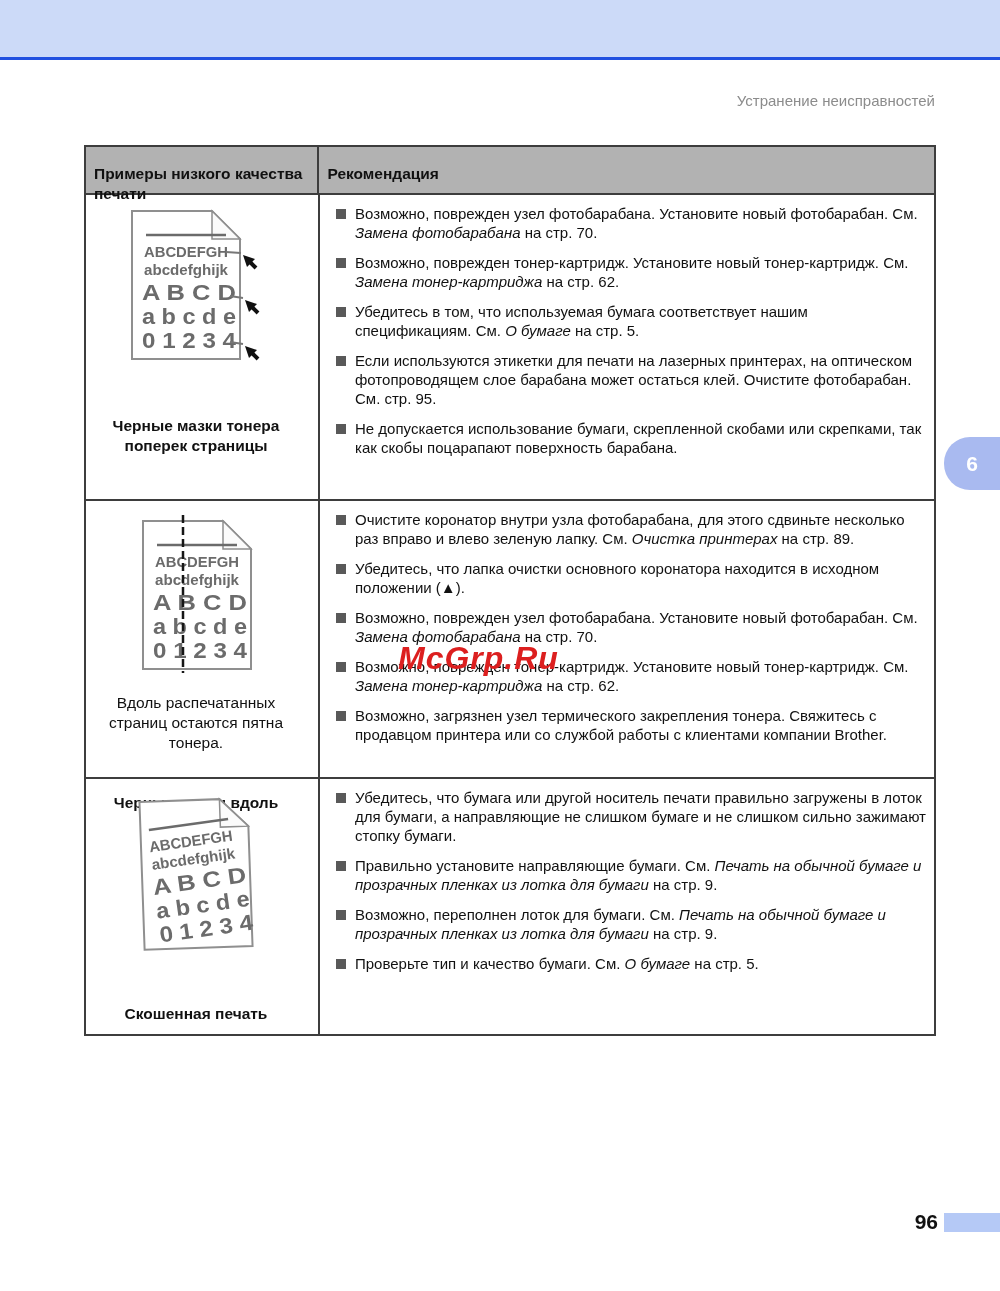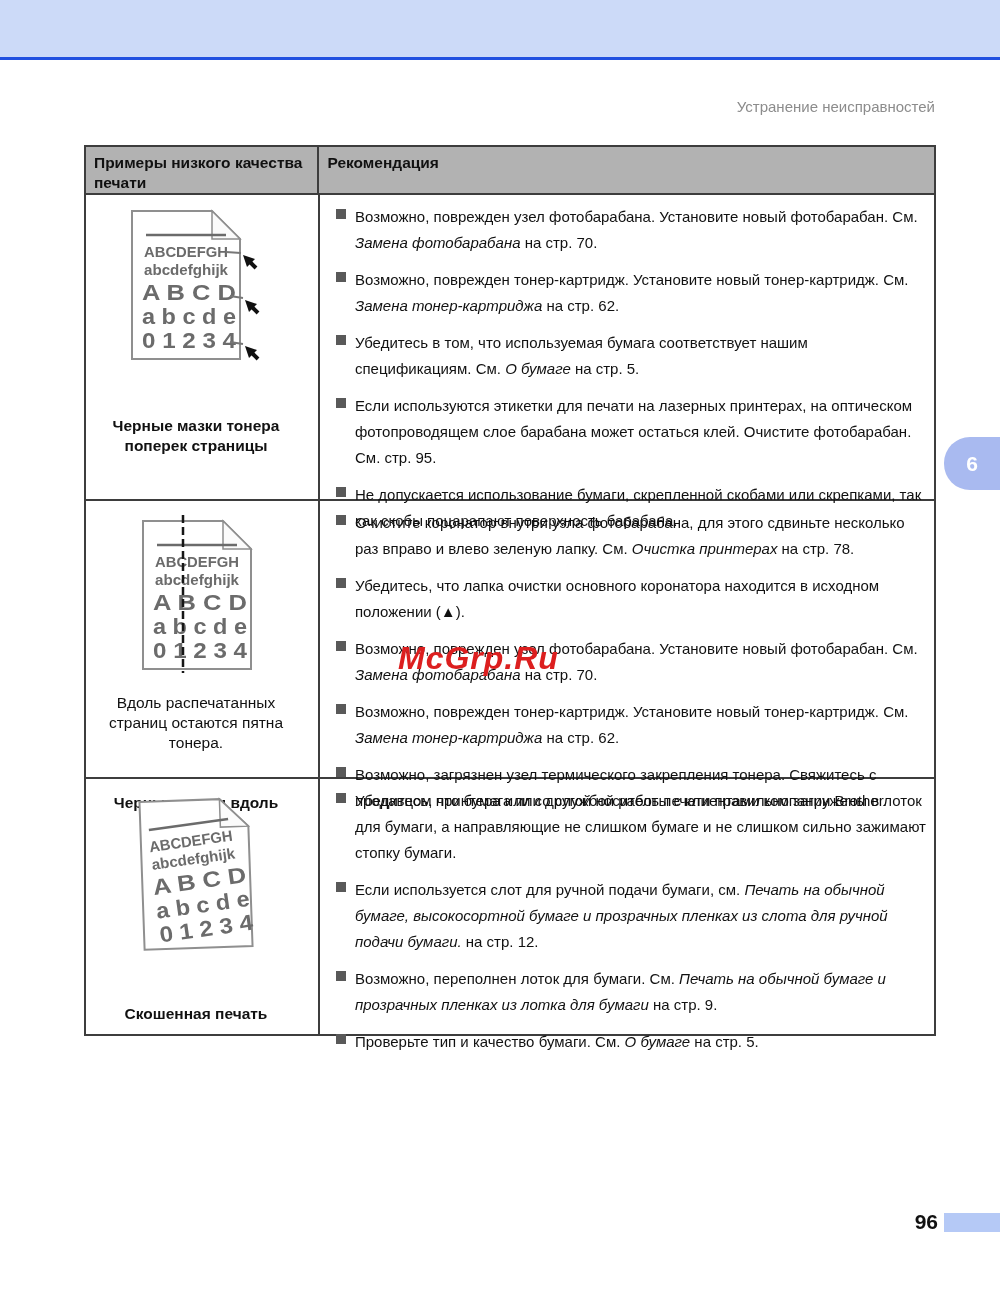--- a/index.html
+++ b/index.html
@@ -6,46 +6,46 @@
     --band_bg:#ccdaf8; --band_line:#2150e0; --header_bg:#b2b2b2;
     --tab_bg:#a9baf0; --footer_rect:#b5c9f6; --watermark:#dc1f1f;
     --bullet:#595959; --sheet_ink:#6b6b6b; --head_text:#8c8c8c; --border:#3d3d3d;
   }
   html,body{margin:0;padding:0;background:#fff;}
   body{font-family:"Liberation Sans",sans-serif;color:#111;}
   .page{position:relative;width:1000px;height:1291px;background:#fff;overflow:hidden;}
 
   .top-band{position:absolute;left:0;top:0;width:1000px;height:57px;
     background:var(--band_bg);border-bottom:3px solid var(--band_line);}
-  .running-head{position:absolute;top:98px;right:65px;font-size:15px;color:var(--head_text);}
+  .running-head{position:absolute;top:92px;right:65px;font-size:15px;color:var(--head_text);}
 
   .qtable{position:absolute;left:84px;top:145px;width:852px;border:2px solid var(--border);box-sizing:border-box;}
   .trow{display:flex;}
   .cell{box-sizing:border-box;}
   .cell.left{width:234px;border-right:2px solid var(--border);padding:12px 20px 6px 8px;
     display:flex;flex-direction:column;align-items:center;}
   .cell.right{width:616px;padding:9px 6px 0 16px;}
-  .thead .cell{background:var(--header_bg);font-weight:bold;font-size:15.5px;line-height:20px;padding:6px 8px;}
+  .thead .cell{background:var(--header_bg);font-weight:bold;font-size:15.5px;line-height:20px;padding:17px 8px;}
   .thead .cell.left{display:block;text-align:left;}
   .thead{height:46px;border-bottom:2px solid var(--border);}
   .trow.body{border-bottom:2px solid var(--border);}
   .trow.body:last-child{border-bottom:none;}
   .trow.r0{height:304px;}
   .trow.r1{height:276px;}
   .trow.r2{height:255px;}
 
   .sample-holder{margin-top:2px;}
   .captions{margin-top:9px;width:218px;text-align:center;}
   .caption{font-size:15.5px;line-height:20px;}
   .cap-bold{font-weight:bold;margin-top:40px;}
   .cap-normal{margin-top:7px;}
 
   .bullet{display:flex;margin-bottom:11px;}
   .sq{flex:0 0 10px;width:10px;height:10px;background:var(--bullet);margin:5px 9px 0 0;}
-  .btext{font-size:15px;line-height:26px;}
+  .btext{font-size:15px;line-height:19px;}
   .it{font-style:italic;}
 
   .watermark{position:absolute;left:398px;top:640px;font-family:Liberation Sans, sans-serif;
     font-style:italic;font-weight:bold;font-size:32px;color:var(--watermark);
     letter-spacing:1px;white-space:nowrap;}
 
   .tab6{position:absolute;right:0;top:437px;width:56px;height:53px;background:var(--tab_bg);
     border-radius:26px 0 0 26px;color:#fff;font-weight:bold;font-size:21px;
     display:flex;align-items:center;justify-content:center;}
   .page-num{position:absolute;right:62px;top:1210px;font-weight:bold;font-size:21px;}
@@ -141,21 +141,21 @@
   </svg></div>
       <div class="captions">
               <div class="caption cap-normal">Вдоль распечатанных страниц остаются пятна тонера.</div>
               <div class="caption cap-bold">Черные линии вдоль страницы</div>
             </div>
     </div>
     <div class="cell right">
       <div>
               <div class="bullet">
                 <span class="sq"></span>
-                <span class="btext"><span>Очистите коронатор внутри узла фотобарабана, для этого сдвиньте несколько раз вправо и влево зеленую лапку. См. </span><span class="it">Очистка принтерах</span><span> на стр. 78.</span></span>
+                <span class="btext"><span>Очистите коронатор внутри узла фотобарабана, для этого сдвиньте несколько раз вправо и влево зеленую лапку. См. </span><span class="it">Очистка принтерах</span><span> на стр. 89.</span></span>
               </div>
               <div class="bullet">
                 <span class="sq"></span>
                 <span class="btext"><span>Убедитесь, что лапка очистки основного коронатора находится в исходном положении (▲).</span></span>
               </div>
               <div class="bullet">
                 <span class="sq"></span>
                 <span class="btext"><span>Возможно, поврежден узел фотобарабана. Установите новый фотобарабан. См. </span><span class="it">Замена фотобарабана</span><span> на стр. 70.</span></span>
               </div>
               <div class="bullet">
@@ -192,21 +192,21 @@
             </div>
     </div>
     <div class="cell right">
       <div>
               <div class="bullet">
                 <span class="sq"></span>
                 <span class="btext"><span>Убедитесь, что бумага или другой носитель печати правильно загружены в лоток для бумаги, а направляющие не слишком бумаге и не слишком сильно зажимают стопку бумаги.</span></span>
               </div>
               <div class="bullet">
                 <span class="sq"></span>
-                <span class="btext"><span>Если используется слот для ручной подачи бумаги, см. </span><span class="it">Печать на обычной бумаге, высокосортной бумаге и прозрачных пленках из слота для ручной подачи бумаги.</span><span> на стр. 12.</span></span>
+                <span class="btext"><span>Правильно установите направляющие бумаги. См. </span><span class="it">Печать на обычной бумаге и прозрачных пленках из лотка для бумаги</span><span> на стр. 9.</span></span>
               </div>
               <div class="bullet">
                 <span class="sq"></span>
                 <span class="btext"><span>Возможно, переполнен лоток для бумаги. См. </span><span class="it">Печать на обычной бумаге и прозрачных пленках из лотка для бумаги</span><span> на стр. 9.</span></span>
               </div>
               <div class="bullet">
                 <span class="sq"></span>
                 <span class="btext"><span>Проверьте тип и качество бумаги. См. </span><span class="it">О бумаге</span><span> на стр. 5.</span></span>
               </div>
             </div>

